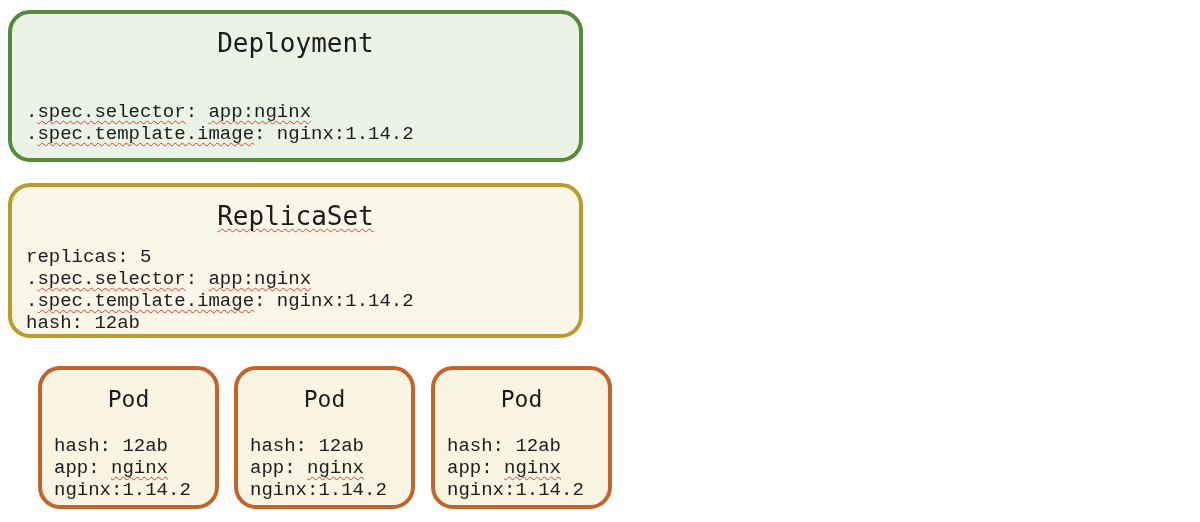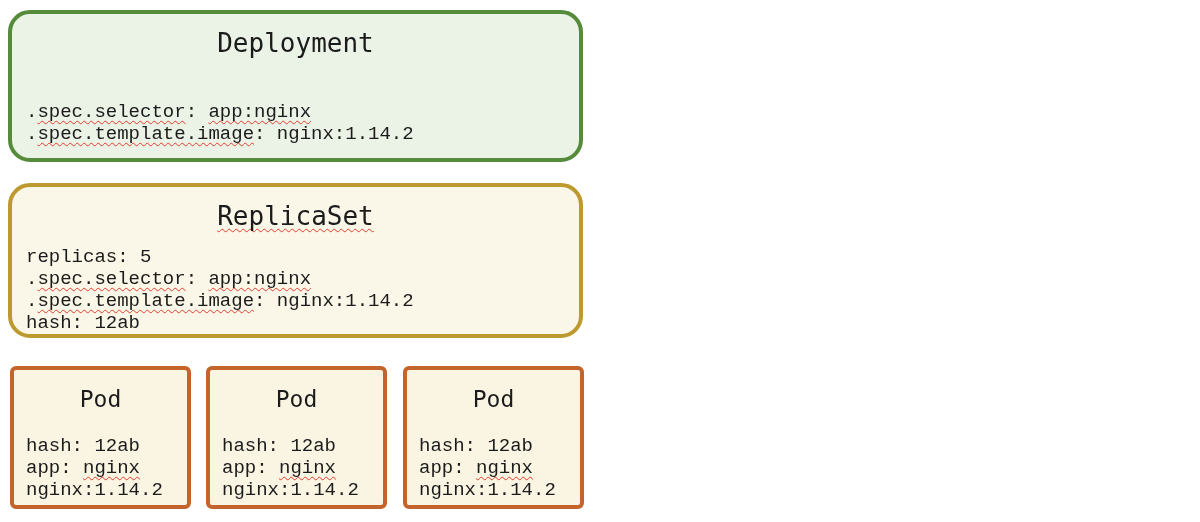--- a/index.html
+++ b/index.html
@@ -22,21 +22,22 @@
   .replicaset {
     left: 8px; top: 183px; width: 575px; height: 155px;
     background: var(--replicaset-bg, #fbf7e8);
     border-color: var(--replicaset-border, #bd9a2f);
     border-radius: 22px;
   }
   .pod {
     top: 366px; width: 181px; height: 143px;
     background: var(--pod-bg, #faf4e3);
     border-color: var(--pod-border, #c3642d);
-    border-radius: 6px;
+    border-radius: 22px;
+    margin-left: 28px;
   }
   .pod-1 { left: 10px; }
   .pod-2 { left: 206px; }
   .pod-3 { left: 403px; }
 
   .box-title {
     position: absolute; left: 0; right: 0; top: 14px;
     margin: 0; text-align: center;
     font-size: 26px; font-weight: normal;
   }

